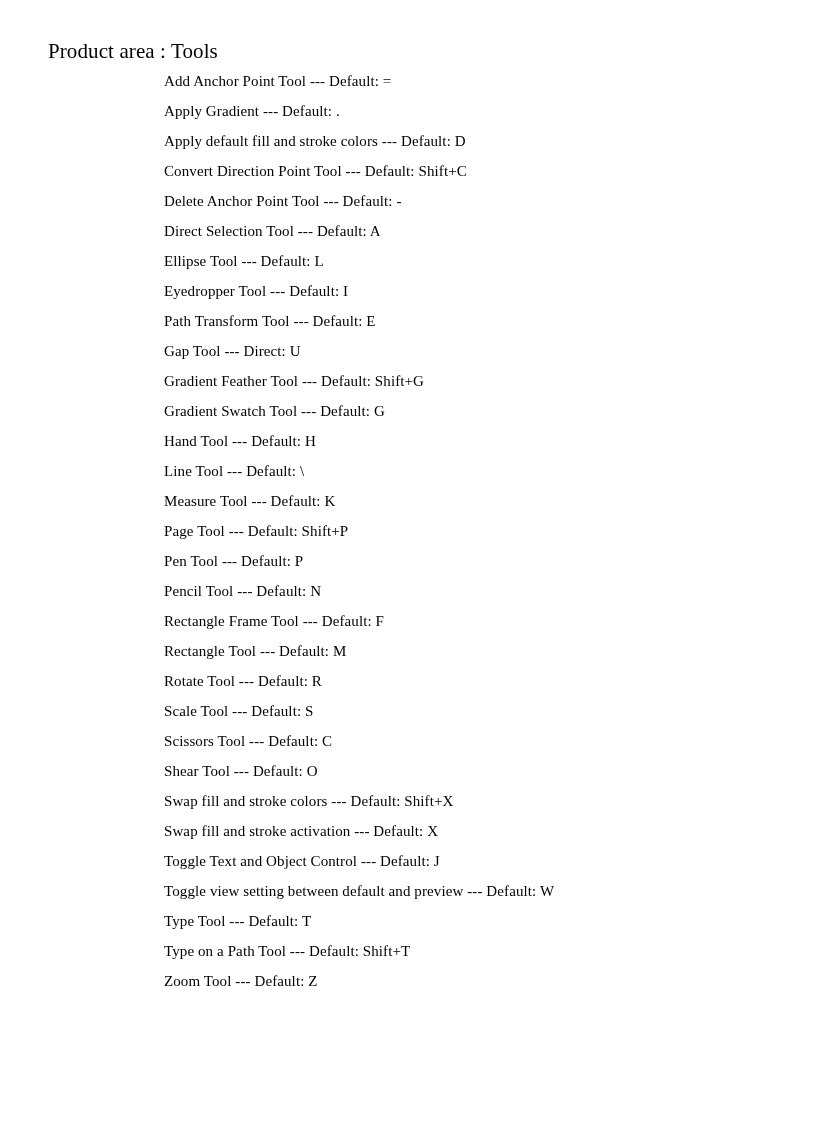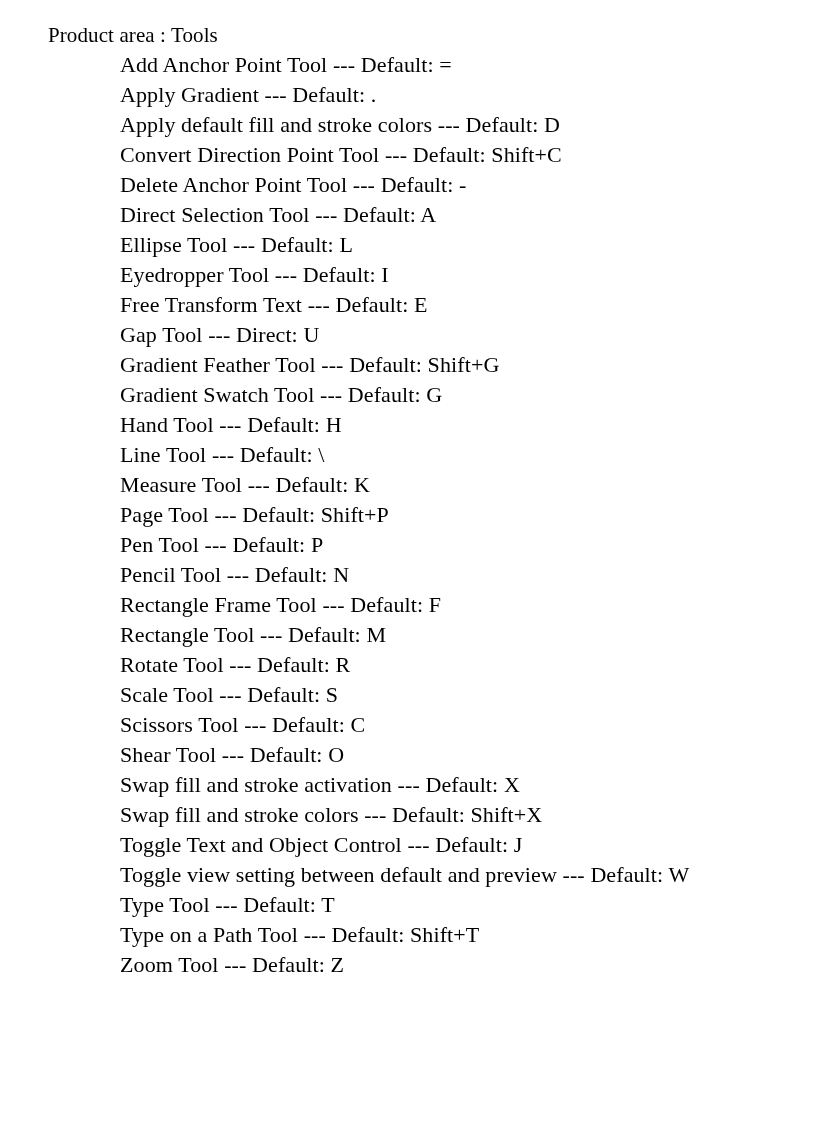--- a/index.html
+++ b/index.html
@@ -15,79 +15,80 @@
     font-family: "Liberation Serif", "DejaVu Serif", serif;
     color: #000000;
     -webkit-font-smoothing: antialiased;
   }
 
   #page {
     position: relative;
     width: 825px;
     height: 1117px;
     box-sizing: border-box;
-    padding-top: 20px;
+    padding-top: 36px;
   }
 
   .section-heading {
     margin: 0 0 0 48px;
     font-size: 21px;
     line-height: 30px;
     font-weight: normal;
     letter-spacing: 0.1px;
     white-space: pre;
   }
 
   .shortcut-list {
     list-style: none;
     margin: 0;
     padding: 0 0 0 120px;
   }
 
   .shortcut-item {
-    font-size: 22px;
+    font-size: 15px;
     line-height: 30px;
     white-space: pre;
     letter-spacing: 0.1px;
+    margin-left: 44px;
   }
 </style>
 </head>
 <body>
 
 <div id="page">
 
   <div class="section-heading">Product area : Tools</div>
 
   <ul class="shortcut-list">
   <li class="shortcut-item">Add Anchor Point Tool --- Default: =</li>
       <li class="shortcut-item">Apply Gradient --- Default: .</li>
       <li class="shortcut-item">Apply default fill and stroke colors --- Default: D</li>
       <li class="shortcut-item">Convert Direction Point Tool --- Default: Shift+C</li>
       <li class="shortcut-item">Delete Anchor Point Tool --- Default: -</li>
       <li class="shortcut-item">Direct Selection Tool --- Default: A</li>
       <li class="shortcut-item">Ellipse Tool --- Default: L</li>
       <li class="shortcut-item">Eyedropper Tool --- Default: I</li>
-      <li class="shortcut-item">Free Transform Text --- Default: E</li>
+      <li class="shortcut-item">Path Transform Tool --- Default: E</li>
       <li class="shortcut-item">Gap Tool --- Direct: U</li>
       <li class="shortcut-item">Gradient Feather Tool --- Default: Shift+G</li>
       <li class="shortcut-item">Gradient Swatch Tool --- Default: G</li>
       <li class="shortcut-item">Hand Tool --- Default: H</li>
       <li class="shortcut-item">Line Tool --- Default: \</li>
       <li class="shortcut-item">Measure Tool --- Default: K</li>
       <li class="shortcut-item">Page Tool --- Default: Shift+P</li>
       <li class="shortcut-item">Pen Tool --- Default: P</li>
       <li class="shortcut-item">Pencil Tool --- Default: N</li>
       <li class="shortcut-item">Rectangle Frame Tool --- Default: F</li>
       <li class="shortcut-item">Rectangle Tool --- Default: M</li>
       <li class="shortcut-item">Rotate Tool --- Default: R</li>
       <li class="shortcut-item">Scale Tool --- Default: S</li>
       <li class="shortcut-item">Scissors Tool --- Default: C</li>
       <li class="shortcut-item">Shear Tool --- Default: O</li>
+      <li class="shortcut-item">Swap fill and stroke colors --- Default: Shift+X</li>
       <li class="shortcut-item">Swap fill and stroke activation --- Default: X</li>
-      <li class="shortcut-item">Swap fill and stroke colors --- Default: Shift+X</li>
       <li class="shortcut-item">Toggle Text and Object Control --- Default: J</li>
       <li class="shortcut-item">Toggle view setting between default and preview --- Default: W</li>
       <li class="shortcut-item">Type Tool --- Default: T</li>
       <li class="shortcut-item">Type on a Path Tool --- Default: Shift+T</li>
       <li class="shortcut-item">Zoom Tool --- Default: Z</li>
     </ul>
 
 </div>
 
 </body></html>

